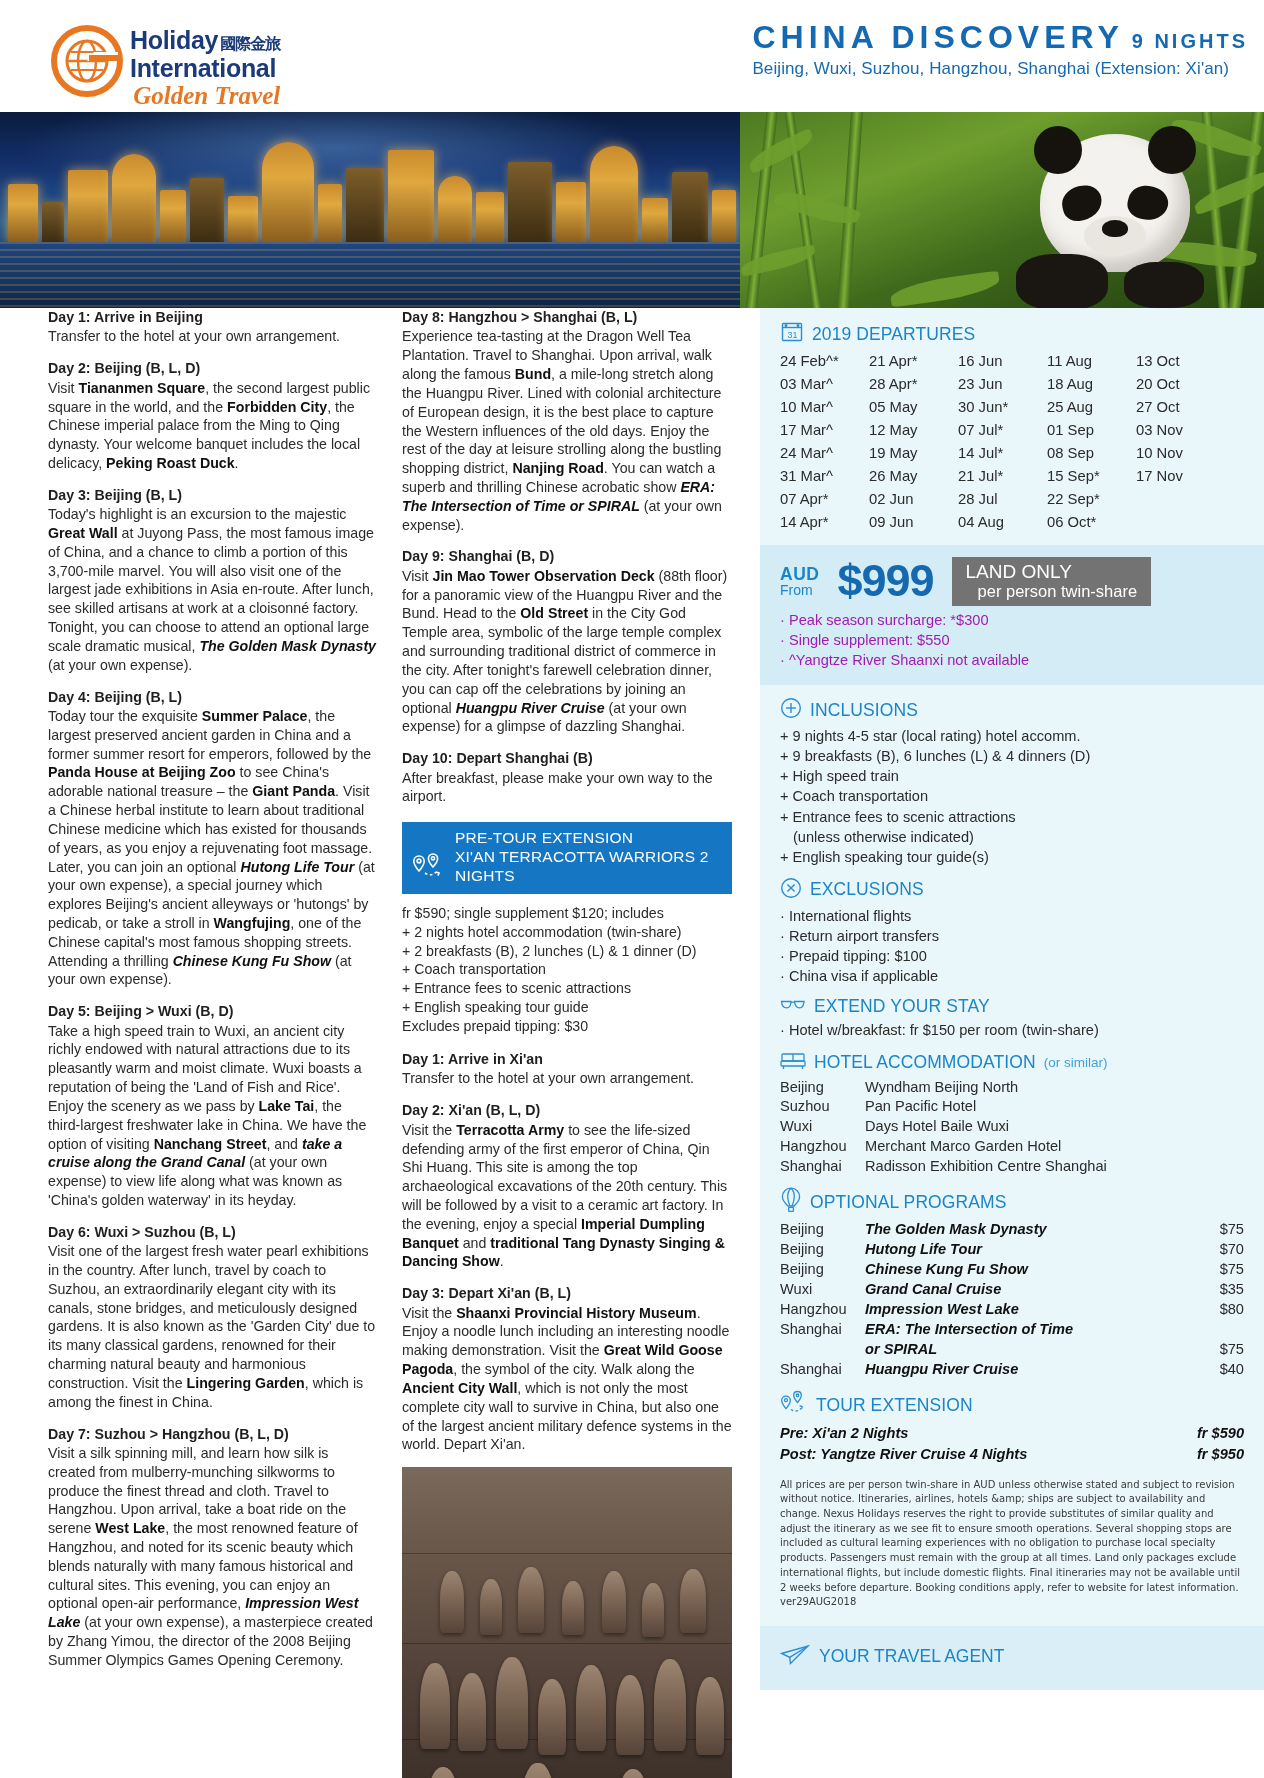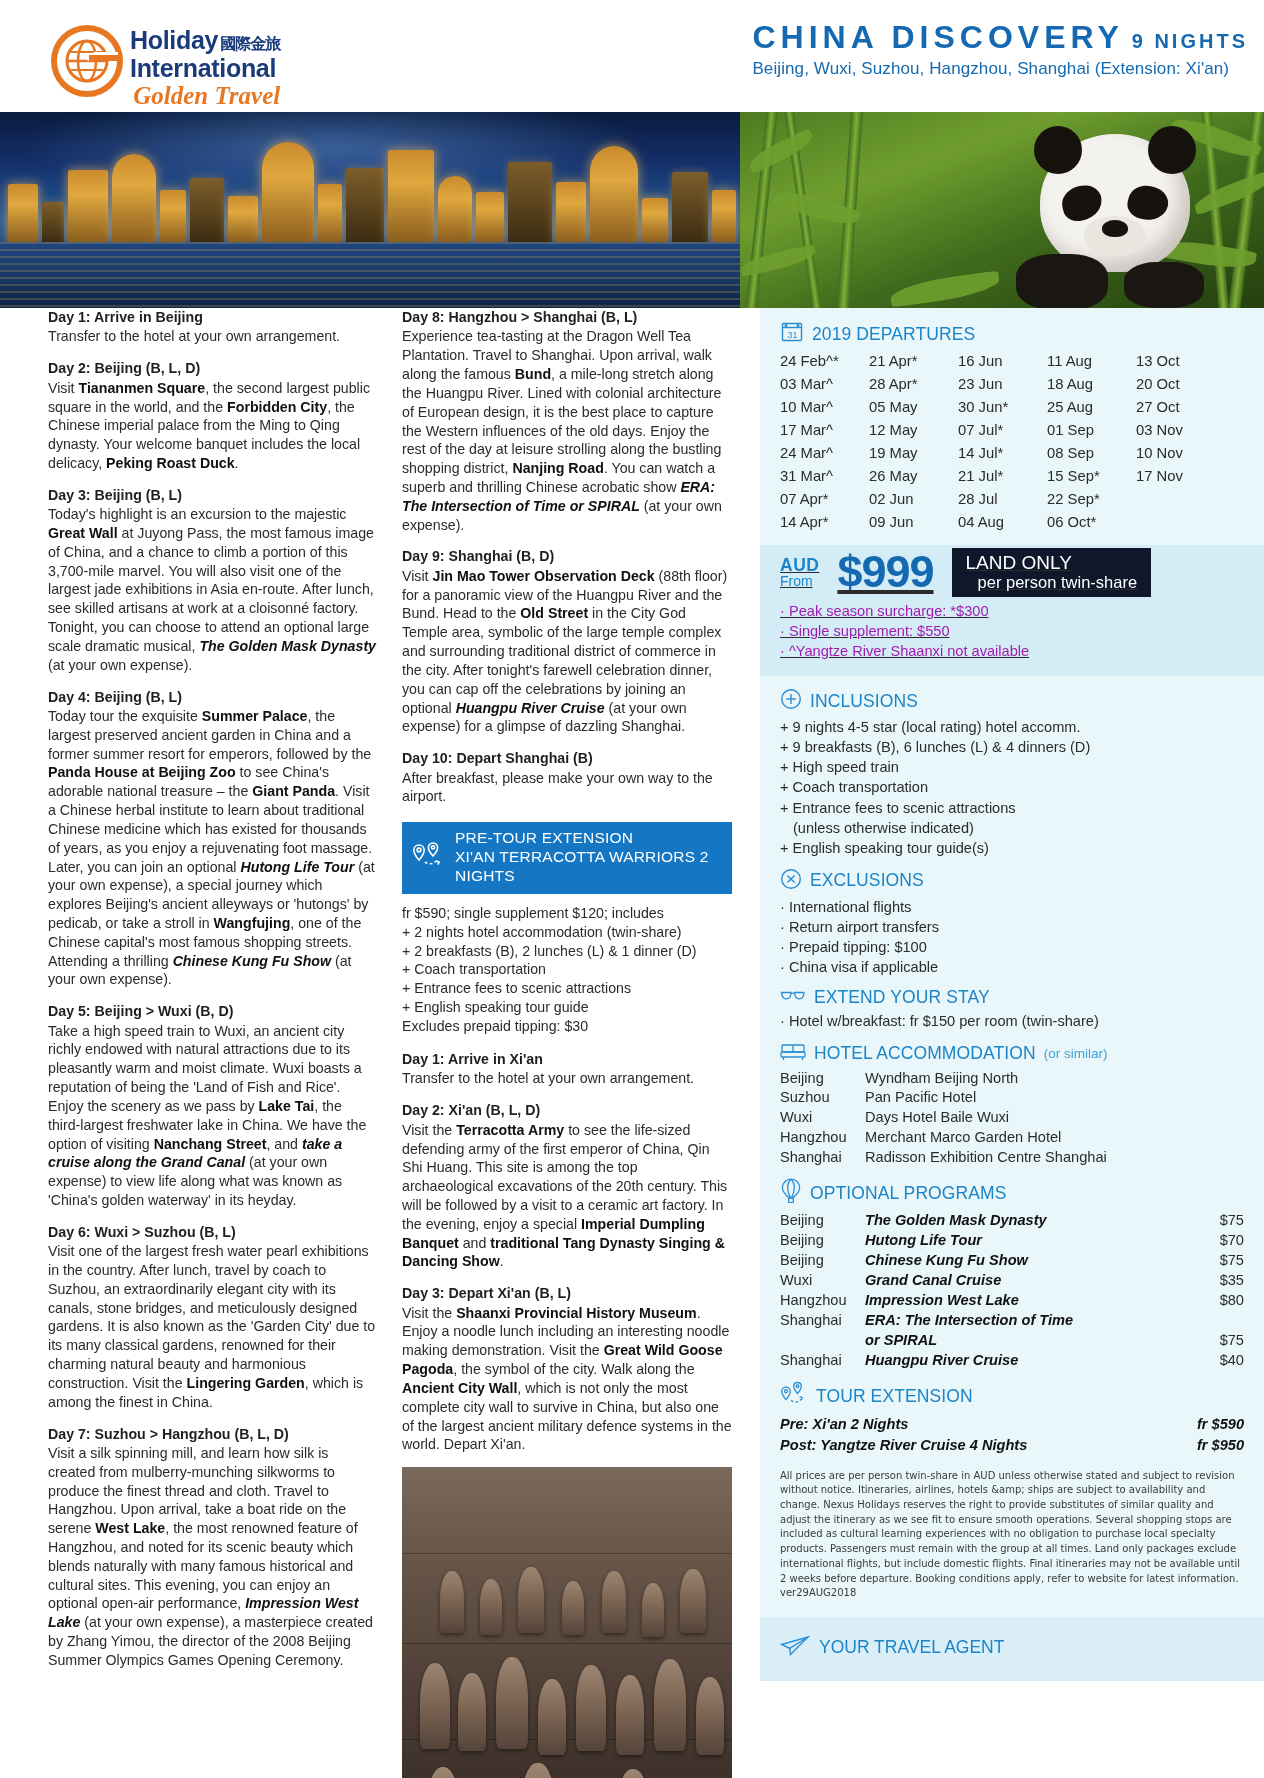--- a/index.html
+++ b/index.html
@@ -61,52 +61,52 @@
   .col-mid  { left:402px; width:330px; }
   .col-right{ left:760px; width:504px; }
 
   .day { margin-bottom:13px; }
   .day h3 { font-size:14.2px; font-weight:bold; color:#1f1f1f; margin-bottom:1px; line-height:1.3; }
   .day p { font-size:14.2px; line-height:1.325; color:#2b2b2b; text-align:left; }
   .day p b { font-weight:bold; color:#111; }
   .day p i { font-style:italic; font-weight:bold; color:#111; }
 
   
-  .ext-banner { background:#1577c4; color:#fff; padding:7px 10px 8px 10px; margin:16px 0 10px 0; display:flex; align-items:center; gap:9px; }
+  .ext-banner { background:#1577c4; color:#fff; padding:7px 10px 8px 10px; margin:16px 0 10px 0; display:flex; align-items:flex-end; gap:9px; }
   .ext-banner .pin-ico { flex:none; }
   .ext-banner .etxt { line-height:1.18; }
   .ext-banner .e1 { font-size:15.5px; letter-spacing:.2px; }
   .ext-banner .e2 { font-size:15.5px; letter-spacing:.2px; }
   .ext-list { font-size:14.2px; line-height:1.33; margin-bottom:14px; }
 
   .tc-photo { margin-top:12px; width:330px; height:440px; position:relative; overflow:hidden;
      background:linear-gradient(180deg,#7a6a5c 0%, #6a584a 18%, #53433a 45%, #3c3029 72%, #2a2119 100%); }
   .pit-row { position:absolute; left:0; right:0; height:1px; background:rgba(0,0,0,.28); }
   .warrior { position:absolute; background:linear-gradient(180deg,#9c8571 0%,#7d6654 45%,#55443a 100%); border-radius:46% 46% 12% 12%; box-shadow:0 2px 4px rgba(0,0,0,.45); }
 
   
   .pnl { padding:10px 20px 12px 20px; }
   .pnl-dep   { background:#e9f6fa; padding-top:12px; padding-bottom:10px; }
-  .pnl-price { background:#d4ecf5; padding-top:3px; padding-bottom:14px;text-decoration:underline; }
+  .pnl-price { background:#d4ecf5; padding-top:12px; padding-bottom:14px; }
   .pnl-incl  { background:#e9f6fa; padding-top:12px; padding-bottom:16px; }
 
   .sec-head { display:flex; align-items:center; gap:8px; margin-bottom:3px; }
   .sec-head .ttl { font-size:17.5px; color:#1b85c8; letter-spacing:.1px; }
   .sec-head .ttl-sm { font-size:13.5px; color:#3fa3d6; }
   .sec-head.tight { margin-top:10px; }
 
   table.dep { border-collapse:collapse; }
   table.dep td { font-size:14.8px; color:#2b2b2b; padding:0 0 2px 0; width:89px; line-height:1.42; }
 
   .price-row { display:flex; align-items:center; gap:18px; margin-bottom:5px; }
   .aud { color:#1b85c8; line-height:1.0; }
   .aud .a1 { font-size:17.5px; font-weight:bold; letter-spacing:.5px; display:block; }
   .aud .a2 { font-size:14px; display:block; margin-top:-1px;}
   .amt { font-size:45px; font-weight:bold; color:#1569b0; line-height:.86; letter-spacing:-1px; }
-  .land { background:#0f172a; color:#fff; padding:5px 14px 6px 14px; }
+  .land { background:#737373; color:#fff; padding:5px 14px 6px 14px; }
   .land .l1 { font-size:19px; line-height:1.07; }
   .land .l2 { font-size:16.5px; line-height:1.1; padding-left:12px; }
   .bullets { font-size:14.6px; line-height:1.36; color:#a21caf; }
 
   .inc-line { font-size:14.6px; line-height:1.38; color:#2b2b2b; }
   .inc-indent { padding-left:13px; }
 
   table.hotels, table.opts, table.ext { border-collapse:collapse; width:100%; }
   table.hotels td { font-size:14.6px; line-height:1.37; color:#2b2b2b; padding:0; vertical-align:top; }
   table.hotels td.city { width:85px; }

